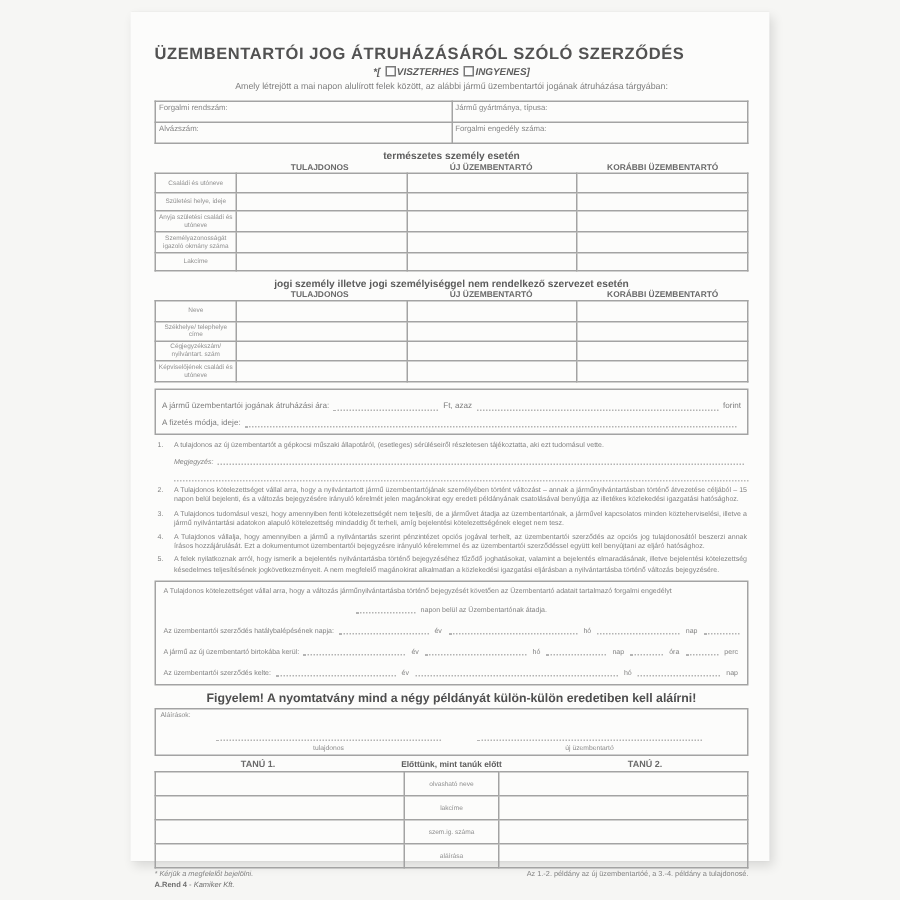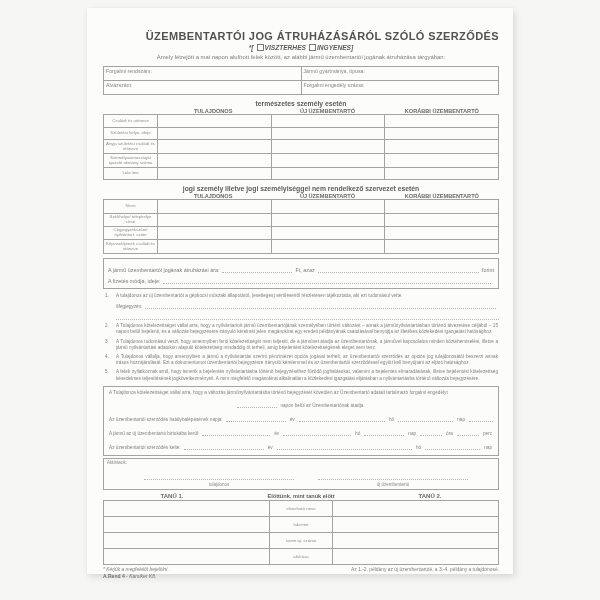--- a/index.html
+++ b/index.html
@@ -11,21 +11,21 @@
   }
   .paper{
     position:absolute;left:87px;top:8px;width:426px;height:566px;
     background:#fcfcfb;
     box-shadow:2px 3px 7px rgba(0,0,0,.12), 0 0 1px rgba(0,0,0,.08);
     color:#6b6b6b;
     box-sizing:border-box;
     padding:22px 14px 4px 16px;
   }
   .title{
-    text-align:right;font-weight:bold;font-size:11px;letter-spacing:.4px;
+    text-align:left;font-weight:bold;font-size:11px;letter-spacing:.4px;
     color:#525252;
   }
   .subtitle{
     text-align:center;font-size:6.6px;font-weight:bold;font-style:italic;
     color:#5c5c5c;margin-top:2px;
   }
   .cb{
     display:inline-block;width:5px;height:5px;border:1px solid #7a7a7a;
     vertical-align:-1px;margin:0 1px 0 3px;background:#fdfdfd;
   }
@@ -273,20 +273,21 @@
       <span class="hlab">Az üzembentartói szerződés kelte:</span>
       <span class="fill" style="max-width:80px"></span>
       <span class="unit">év</span>
       <span class="fill"></span>
       <span class="unit">hó</span>
       <span class="fill" style="max-width:55px"></span>
       <span class="unit">nap</span>
     </div>
   </div>
 
+  <div class="figyelem">Figyelem! A nyomtatvány mind a négy példányát külön-külön eredetiben kell aláírni!</div>
 
   <div class="signbox">
     <span class="slabel">Aláírások:</span>
     <span class="sigline l"></span>
     <span class="sigline r"></span>
     <span class="signame l">tulajdonos</span>
     <span class="signame r">új üzembentartó</span>
   </div>
 
   <div class="withead">

